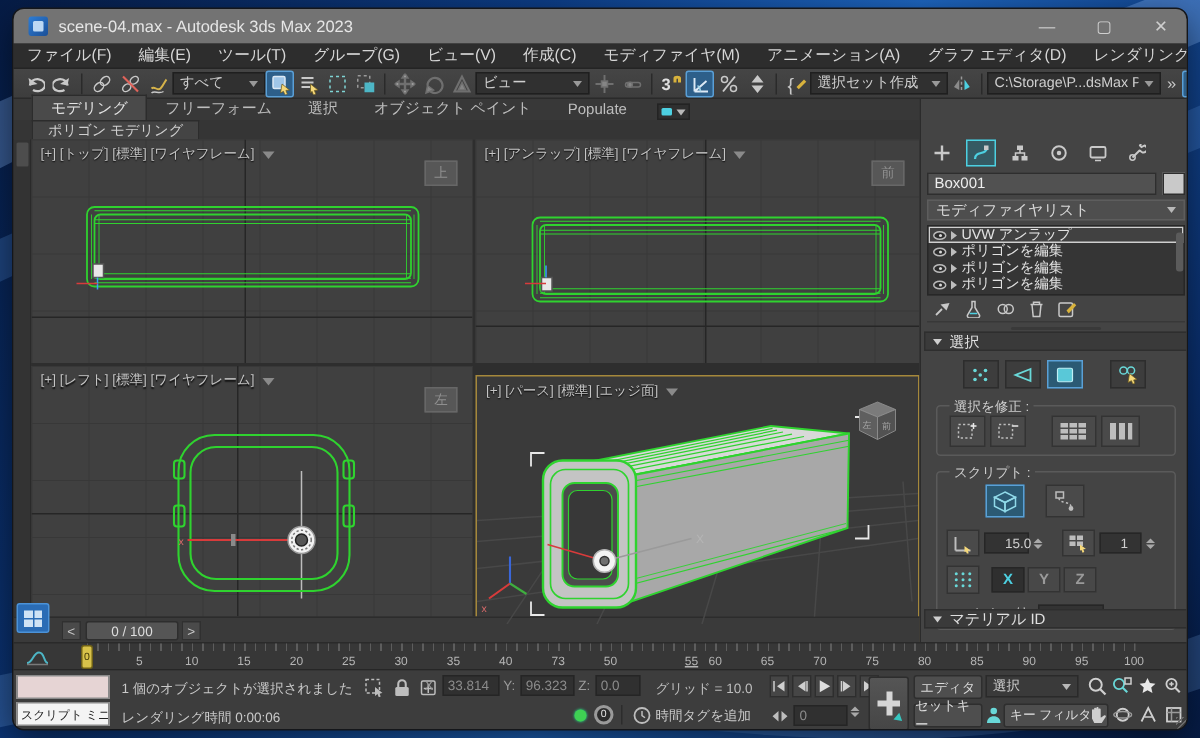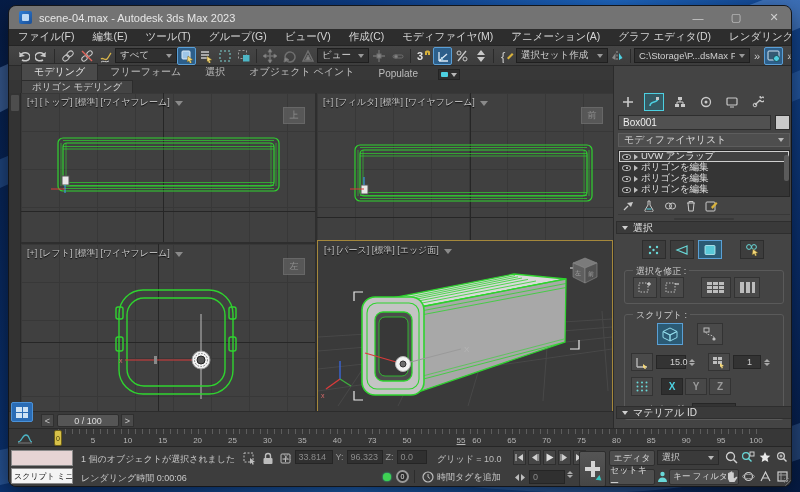--- a/index.html
+++ b/index.html
@@ -286,21 +286,21 @@
             <path d="M3 8a5 5 0 1 1 2 4" fill="none" stroke="#c9c9c9" stroke-width="1.5"></path>
             <path d="M2 13l1-5 4 3z" fill="#c9c9c9"></path>
           </svg>
         </span>
       <span class="tb dis">
         <svg width="14" height="14">
             <path d="M7 2L2 12h10z" fill="none" stroke="#c9c9c9" stroke-width="1.4"></path>
             <path d="M7 6l-2.5 5h5z" fill="#c9c9c9"></path>
           </svg>
         </span>
-      <div class="tdrop" style="width:52px">
+      <div class="tdrop" style="width:76px">
         <span>ビュー</span>
         <span class="caret" style="margin-left:auto"></span>
       </div>
       <span class="tb dis">
         <svg width="14" height="14">
             <path d="M7 1v4M7 9v4M1 7h4M9 7h4" stroke="#c9c9c9" stroke-width="1.3"></path>
             <rect x="5" y="5" width="4" height="4" fill="#c9c9c9"></rect>
           </svg>
         </span>
       <span class="tb dis">
@@ -410,21 +410,21 @@
           <rect x="41" y="83" width="7" height="9" fill="#e8e8e8" stroke="#555"></rect>
           <path d="M44 92v8" stroke="#3aa0ff" stroke-width="1"></path>
           <path d="M30 96h14" stroke="#d83b3b" stroke-width="1"></path>
         </svg>
       </div>
 
       <div class="vp" style="left:296px;top:0;width:296px;height:149px;">
         <div class="axline-v" style="left:153px"></div>
         <div class="axline-h" style="top:124px"></div>
         <div class="vplabel">
-            <span>[+] [フィルタ] [標準] [ワイヤフレーム]</span>
+            <span>[+] [アンラップ] [標準] [ワイヤフレーム]</span>
             <span class="funnel"></span>
           </div>
         <div class="vcube">前</div>
         <svg class="geo" width="296" height="149">
           <g fill="none" stroke="#2fd32f" stroke-width="1.2">
             <rect x="38" y="52" width="237" height="56" rx="5"></rect>
             <rect x="43" y="57" width="227" height="46" rx="4"></rect>
             <path d="M43 54.5h227M43 60.5h227M43 63h227" stroke-width=".7"></path>
             <path d="M43 99.5h227M43 102.5h227M43 105.5h227" stroke-width=".7"></path>
             <path d="M41 57v46M46 57v46M267 57v46M272 57v46" stroke-width=".6"></path>
@@ -455,21 +455,21 @@
           </g>
           <path d="M104 116h68" stroke="#d83b3b" stroke-width="1.2"></path>
           <text x="98" y="119" font-size="7" fill="#d86a6a">x</text>
           <rect x="133" y="112" width="3" height="8" fill="#8a8a8a"></rect>
           <circle cx="180" cy="116" r="9" fill="#f2f2f2" stroke="#9a9a9a"></circle>
           <circle cx="180" cy="116" r="4" fill="#555" stroke="#222"></circle>
           <circle cx="180" cy="116" r="6.5" fill="none" stroke="#777" stroke-dasharray="1.5 1.5"></circle>
         </svg>
       </div>
 
-      <div class="vp vp-persp" style="left:296px;top:147px;width:296px;height:195px;">
+      <div class="vp vp-persp" style="left:296px;top:157px;width:296px;height:195px;">
         <div class="vplabel">
             <span>[+] [パース] [標準] [エッジ面]</span>
             <span class="funnel"></span>
           </div>
         <svg class="geo" width="294" height="165">
 
           <g stroke="#484848" stroke-width="1" fill="none">
             <path d="M0 150L294 108M0 128L294 96M0 110L294 86M0 96L294 78"></path>
             <path d="M20 165L90 60M80 165L130 62M150 165L180 64M225 160L232 66M290 150L284 70"></path>
           </g>

